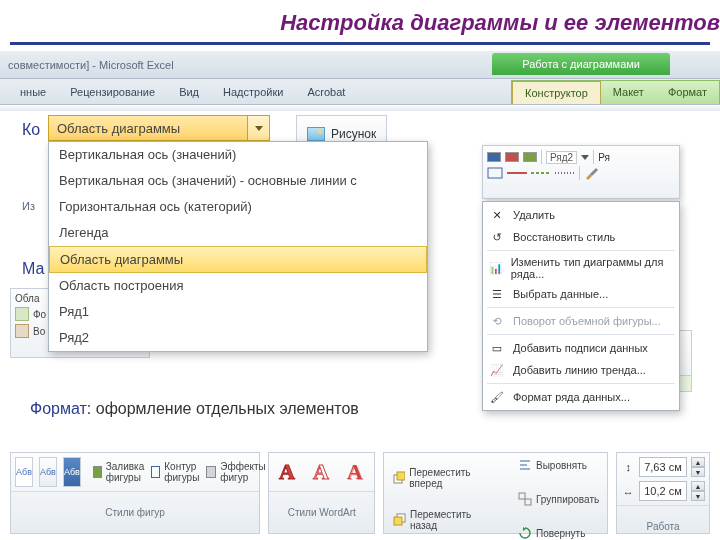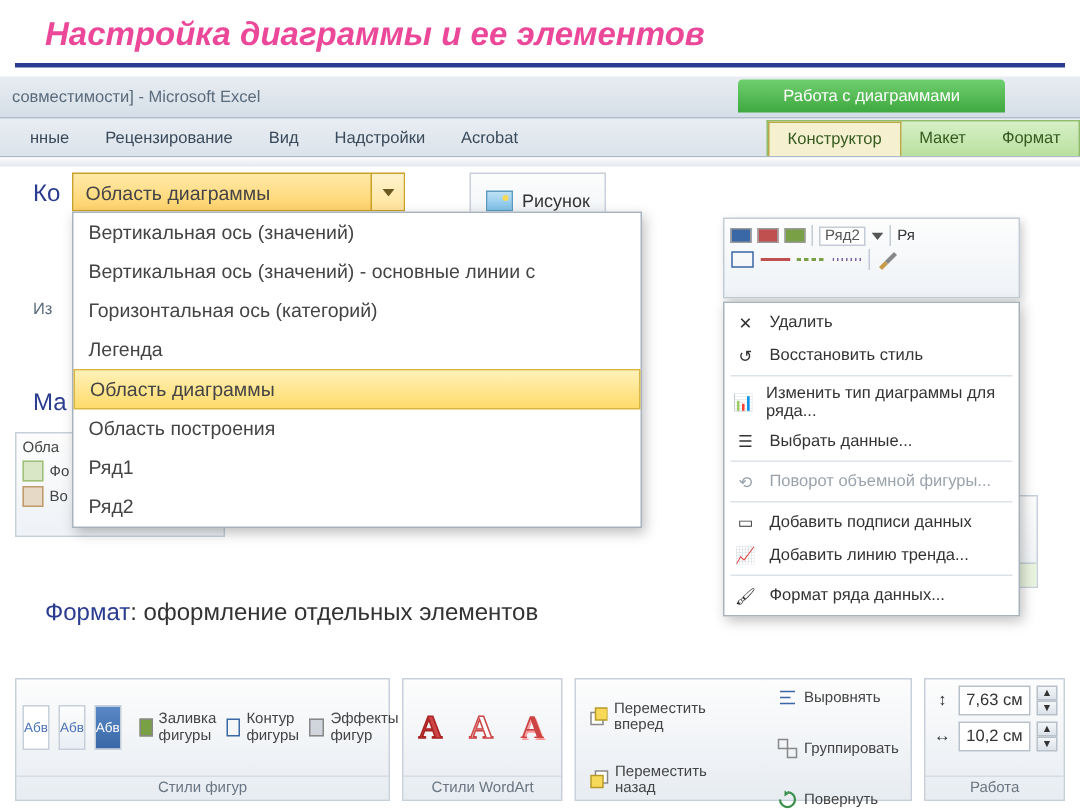--- a/index.html
+++ b/index.html
@@ -1,17 +1,17 @@
 <!DOCTYPE html>
 <html><head>
 <meta charset="utf-8">
 <style>
   * { box-sizing: border-box; margin: 0; padding: 0; font-family: "Segoe UI", Arial, sans-serif; }
   body { width: 720px; height: 540px; background: #fff; position: relative; font-size: 12px; color: #333; overflow: hidden; }
-  .slide-title { font-size: 22px; font-weight: bold; font-style: italic; color: #ec4899; padding: 10px 0 6px 30px; }
+  .slide-title { font-size: 22px; font-weight: bold; font-style: italic; color: #701a75; padding: 10px 0 6px 30px; text-align: right; }
   .title-rule { height: 3px; background: #2a3c8f; margin: 0 10px 6px 10px; }
   
   
   .titlebar { height: 28px; background: linear-gradient(#e8edf2,#d5dee7); border-bottom: 1px solid #b0bcc9; display: flex; align-items: center; position: relative; }
   .titlebar .title-label { color: #5a6b7c; font-size: 11px; margin-left: 8px; }
   .context-tab { position: absolute; right: 50px; top: 2px; background: linear-gradient(#6fcf6f,#3fa83f); color: #fff; font-size: 11px; padding: 5px 30px; border-radius: 3px 3px 0 0; }
   
   .tabrow { height: 26px; background: linear-gradient(#e8edf2,#dbe3eb); display: flex; align-items: center; border-bottom: 1px solid #b0bcc9; padding-left: 8px; gap: 0; }
   .tabrow .tab { padding: 5px 12px; font-size: 11px; color: #3a4a5a; cursor: pointer; }
   .tabrow .tab.active { background: #f7f7e8; border: 1px solid #b8a94a; border-bottom: none; color: #6b5a00; }
@@ -20,21 +20,21 @@
   .tabrow .ctx-tabs .tab.active { background: #f5f0d0; }
   
   .ribbon-strip { height: 6px; background: linear-gradient(#f6f8fa,#e3e9ef); border-top: 1px solid #fff; }
   
   
   .row-dropdown { position: relative; height: 30px; margin-top: 4px; }
   .label-left { position: absolute; left: 22px; top: 6px; color: #2a3c8f; font-size: 16px; }
   .dd-box { position: absolute; left: 48px; top: 0; width: 222px; height: 26px; background: linear-gradient(#ffe9a8,#ffd36b); border: 1px solid #c9a227; display: flex; align-items: center; }
   .dd-box .dd-text { flex: 1; padding: 0 8px; font-size: 13px; color: #444; }
   .dd-box .dd-btn { width: 22px; height: 100%; border-left: 1px solid #c9a227; display: flex; align-items: center; justify-content: center; background: linear-gradient(#fff3cf,#ffe39a); }
-  .img-btn { position: absolute; left: 313px; top: 0; height: 37px; display: flex; align-items: center; gap: 6px; padding: 0 10px; border: 1px solid #c7d0da; background: linear-gradient(#fdfdfd,#eef2f6); }
+  .img-btn { position: absolute; left: 296px; top: 0; height: 37px; display: flex; align-items: center; gap: 6px; padding: 0 10px; border: 1px solid #c7d0da; background: linear-gradient(#fdfdfd,#eef2f6); }
   .img-btn .pic { width: 18px; height: 14px; background: linear-gradient(#bde1f5,#7ec1e8); border: 1px solid #5a9bc2; position: relative; }
   .img-btn .pic::after { content:""; position:absolute; right:2px; top:2px; width:4px; height:4px; background:#f7d95a; border-radius:50%; }
   
   
   .dd-list { position: absolute; left: 48px; top: 26px; width: 380px; background: #fff; border: 1px solid #a9b3bd; box-shadow: 2px 3px 8px rgba(0,0,0,0.25); z-index: 10; }
   .dd-list .item { padding: 5px 10px; font-size: 13px; color: #444; border-bottom: 1px solid transparent; }
   .dd-list .item.hl { background: linear-gradient(#fff1b8,#ffdb6b); border: 1px solid #d9b742; }
   
   
   .mini-toolbar { position: absolute; right: 40px; top: 145px; width: 198px; height: 54px; background: linear-gradient(#fdfdfd,#eef2f6); border: 1px solid #c3ccd6; box-shadow: 2px 2px 6px rgba(0,0,0,0.2); padding: 4px; display: flex; flex-direction: column; gap: 2px; z-index: 5; }
@@ -65,21 +65,21 @@
   .oci-foot { text-align:center; font-size:10px; color:#6a7682; background:#eaf5e0; padding:2px 0; border-top:1px solid #c7d0da; }
   
   
   .format-line { position: absolute; left: 30px; top: 400px; font-size: 16px; }
   .format-line .kw { color: #2a3c8f; }
   
   
   .bottom { position: absolute; left: 10px; bottom: 6px; right: 10px; height: 82px; display:flex; gap: 8px; }
   .panel { background: linear-gradient(#fdfdfd,#e7ecf1); border: 1px solid #c7d0da; display:flex; flex-direction:column; }
   .panel .body { flex:1; padding:4px; display:flex; gap:6px; align-items:center; }
-  .panel .foot { text-align:center; font-size:10px; color:#6a7682; padding:2px 0; border-top:1px solid #d5dce3; }
+  .panel .foot { text-align:center; font-size:10px; color:#6a7682; padding:15px 0; border-top:1px solid #d5dce3; }
   
   .shape-style { width: 34px; height: 30px; background:#fff; border:1px solid #c7d0da; display:flex; align-items:center; justify-content:center; font-size:9px; color:#4a72b8; }
   .shape-style.var2 { background: linear-gradient(#fdfdfd,#e8eef4); }
   .shape-style.var3 { background: linear-gradient(#5a87c6,#3a67a6); color:#fff; }
   
   .stack-labels { display:flex; flex-direction:row; gap:2px; font-size:10px; color:#444; }
   .stack-labels .sl { display:flex; align-items:center; gap:4px; }
   .mini-ico { width:14px; height:12px; border:1px solid #888; }
   
   .wa-style { font-family: "Times New Roman", serif; font-size: 22px; font-weight:bold; padding: 0 6px; }

